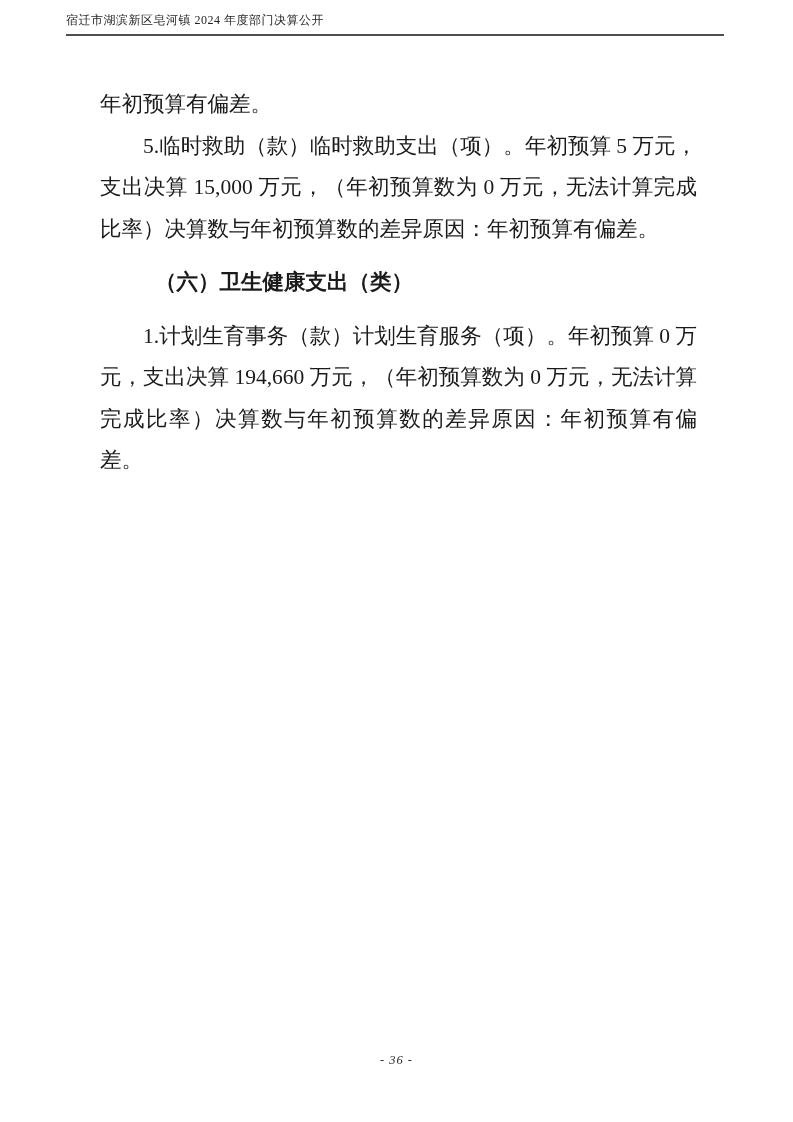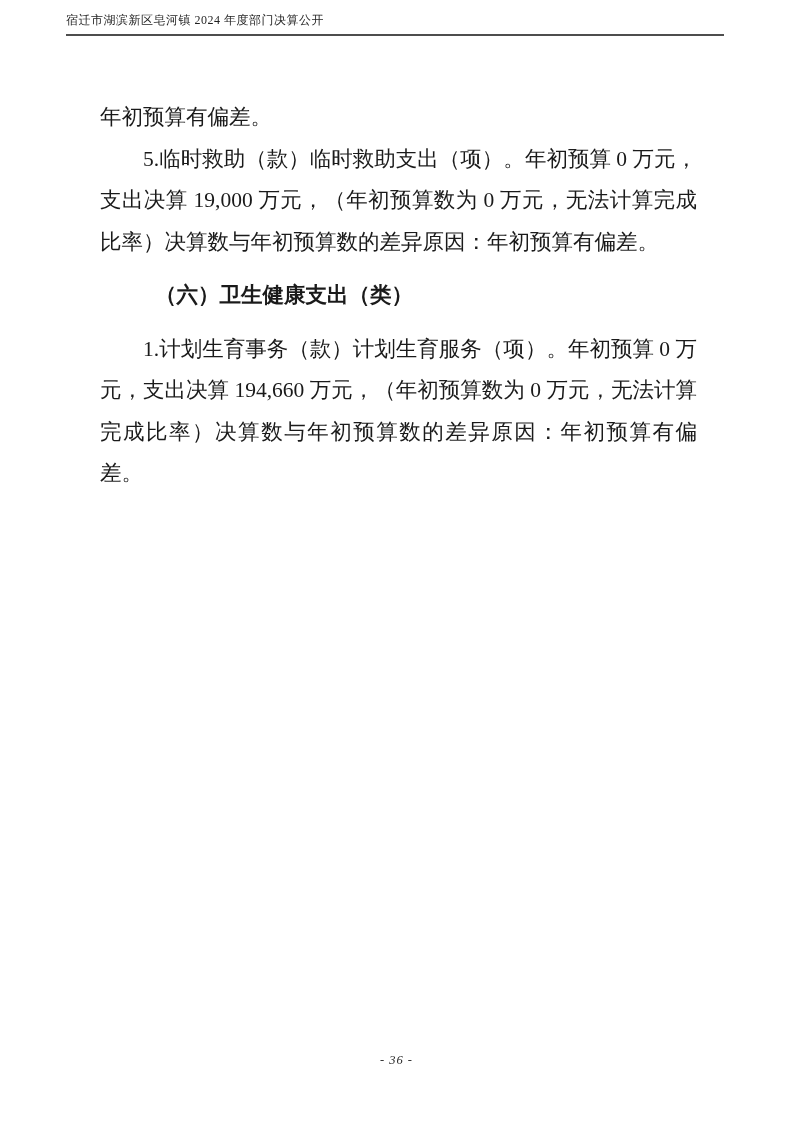--- a/index.html
+++ b/index.html
@@ -20,21 +20,21 @@
     font-size: 12px;
     letter-spacing: 0.5px;
     color: #1f1f1f;
     padding-bottom: 5px;
     border-bottom: 2px solid #4e4e4e;
   }
   .content {
     position: absolute;
     left: 100px;
     right: 96px;
-    top: 97px;
+    top: 84px;
     font-size: 21.5px;
     line-height: 41.5px;
     text-align: justify;
     text-justify: inter-ideograph;
     color: #1a1a1a;
   }
   .para {
     margin: 0;
     padding: 0;
     text-indent: 2em;
@@ -64,21 +64,21 @@
 <body>
 
 <div class="page">
 
   <div class="header">
     <span>宿迁市湖滨新区皂河镇 2024 年度部门决算公开</span>
   </div>
 
   <div class="content">
     <p class="para no-indent">年初预算有偏差。</p>
-    <p class="para">5.临时救助（款）临时救助支出（项）。年初预算 0 万元，支出决算 19,000 万元，（年初预算数为 0 万元，无法计算完成比率）决算数与年初预算数的差异原因：年初预算有偏差。</p>
+    <p class="para">5.临时救助（款）临时救助支出（项）。年初预算 5 万元，支出决算 15,000 万元，（年初预算数为 0 万元，无法计算完成比率）决算数与年初预算数的差异原因：年初预算有偏差。</p>
     <h3 class="heading">（六）卫生健康支出（类）</h3>
     <p class="para">1.计划生育事务（款）计划生育服务（项）。年初预算 0 万元，支出决算 194,660 万元，（年初预算数为 0 万元，无法计算完成比率）决算数与年初预算数的差异原因：年初预算有偏差。</p>
   </div>
 
   <div class="footer">
     <span>- 36 -</span>
   </div>
 
 </div>
 

